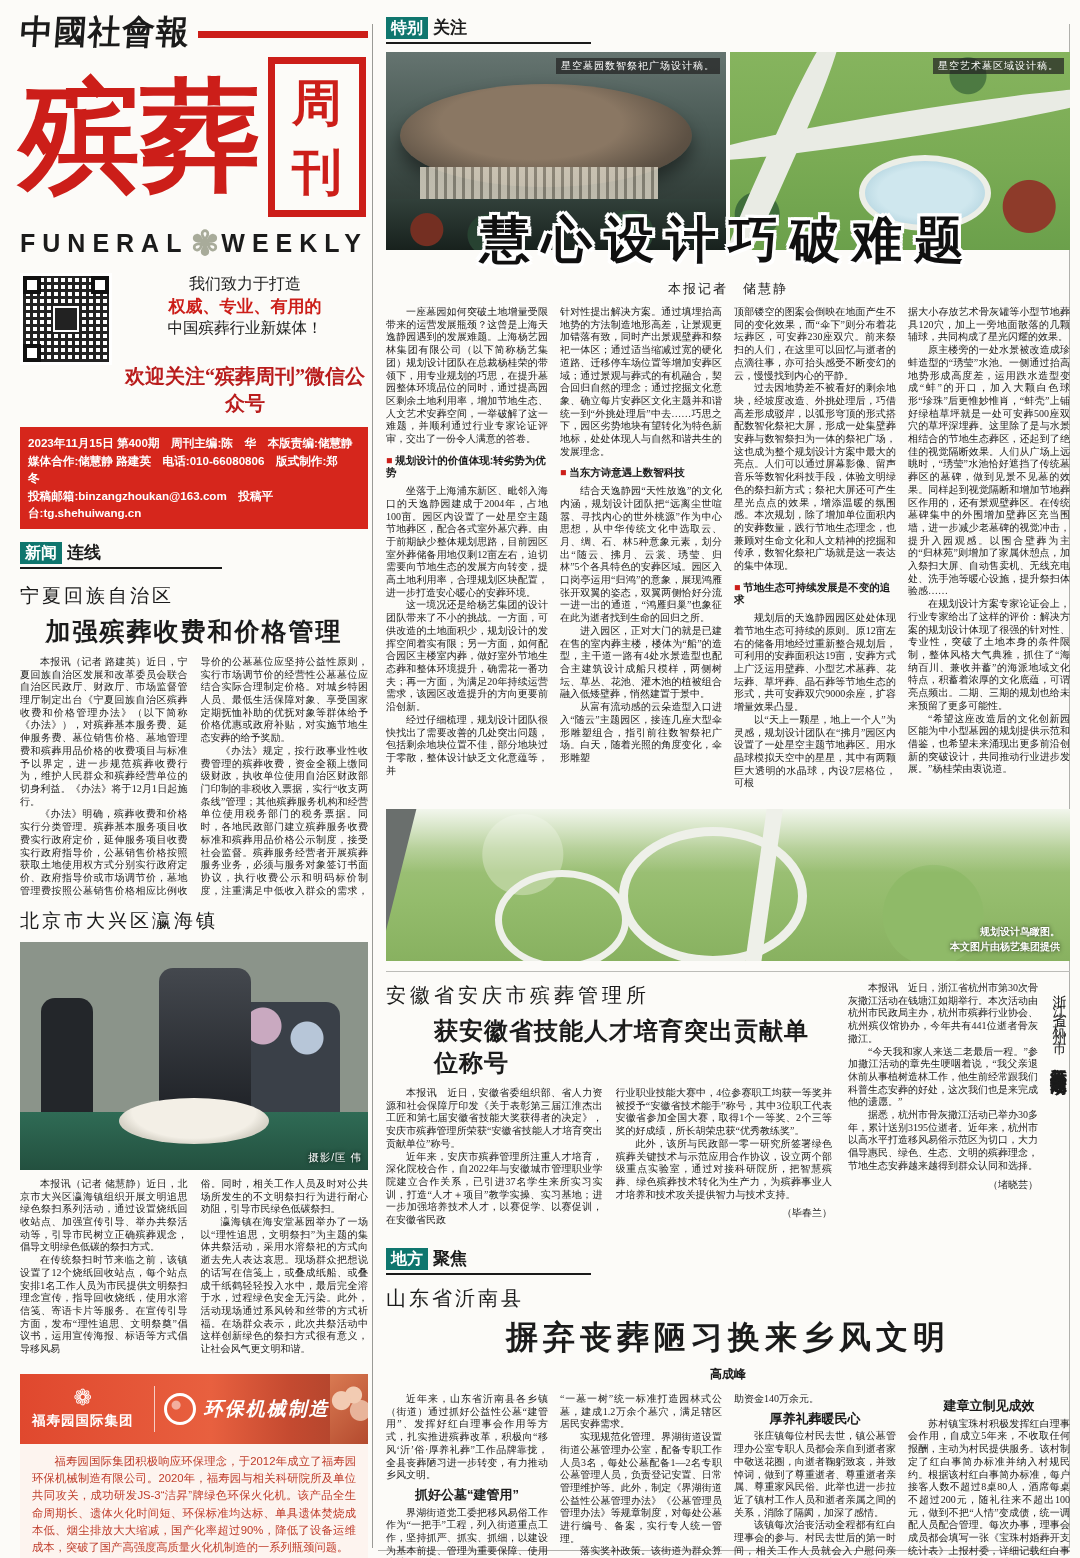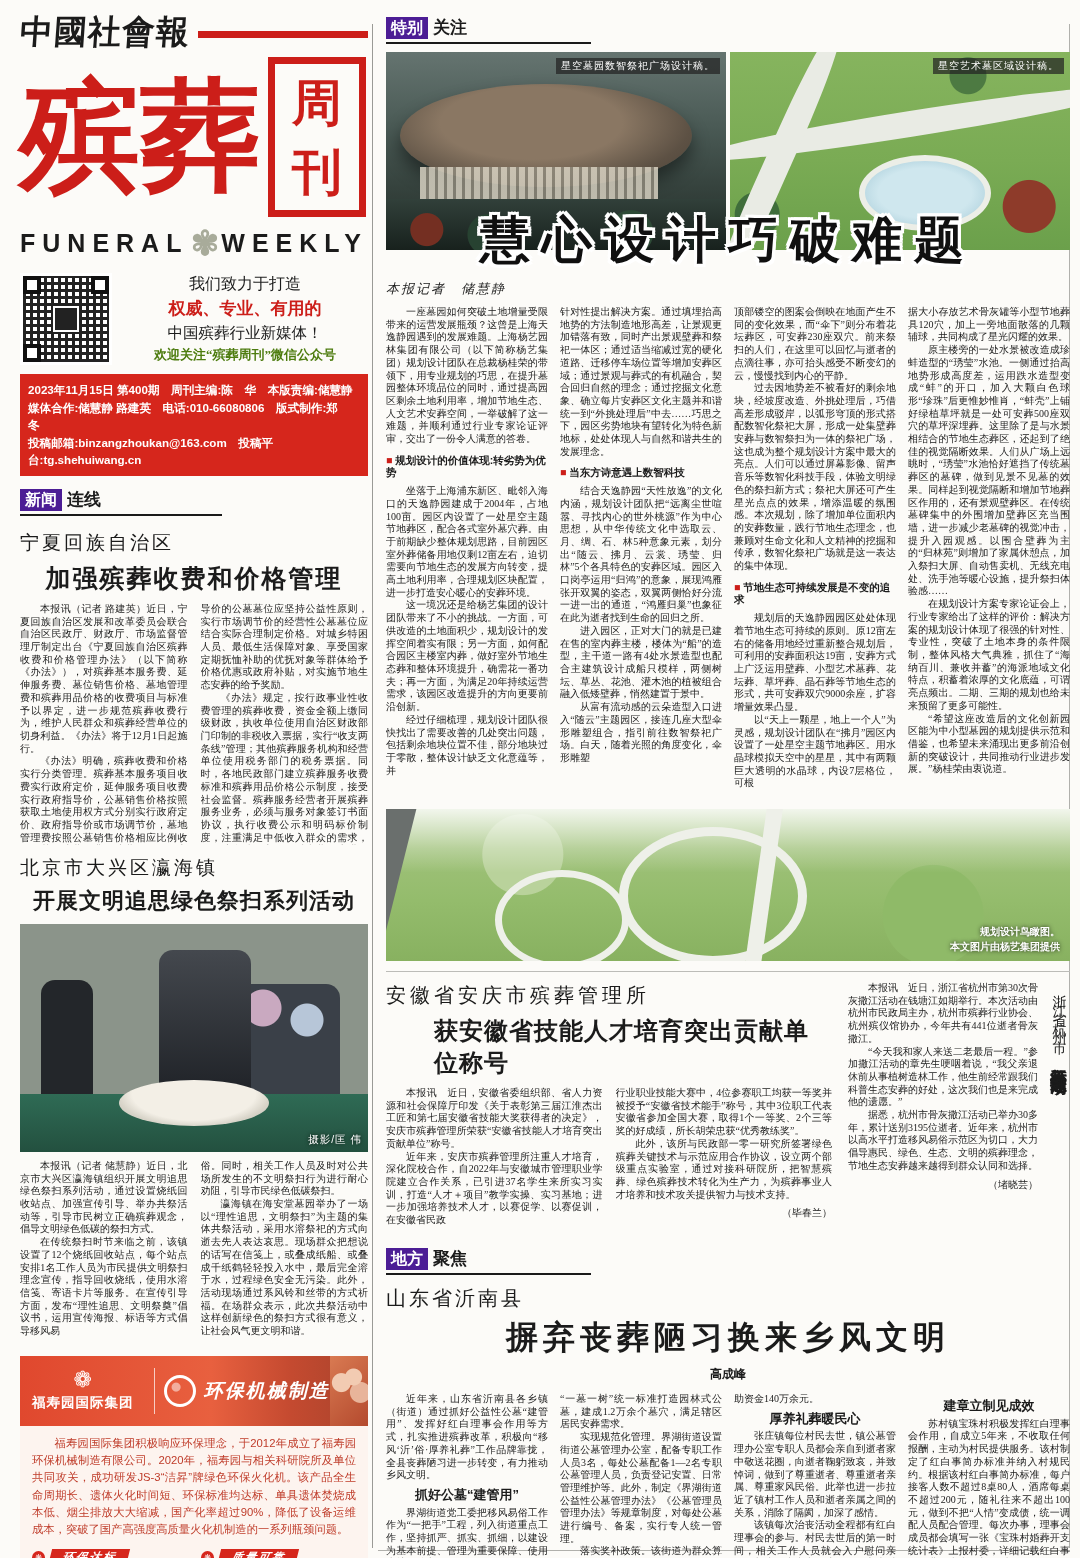--- a/index.html
+++ b/index.html
@@ -28,26 +28,26 @@
   .qr{position:relative;background:#fff;width:92px;height:92px;flex:none;}
   .qr .mesh{position:absolute;inset:3px;opacity:.92;background-image:
       repeating-linear-gradient(0deg,#111 0 3px,transparent 3px 7px),
       repeating-linear-gradient(90deg,#111 0 3px,transparent 3px 7px);}
   .qr .f{position:absolute;width:18px;height:18px;border:4px solid #111;background:#fff;box-sizing:border-box;}
   .qr .f1{left:3px;top:3px;} .qr .f2{right:3px;top:3px;} .qr .f3{left:3px;bottom:3px;}
   .qr .logo{position:absolute;left:50%;top:50%;width:22px;height:22px;transform:translate(-50%,-50%);
             background:#222;border:2px solid #fff;}
   .taglines{flex:1;display:flex;flex-direction:column;justify-content:space-between;text-align:center;padding:1px 0;}
   .tg1{font-size:16px;} .tg2{font-size:17px;font-weight:bold;color:#cc1e19;}
-  .tg3{font-size:15.5px;} .tg4{font-size:13px;font-weight:bold;color:#4d7c0f;}
+  .tg3{font-size:15.5px;} .tg4{font-size:20px;font-weight:bold;color:#b91c1c;margin-top:24px;}
   .info-bar{margin-top:9px;background:#d6261c;color:#fff;padding:7px 8px;font-size:11.6px;line-height:17.6px;
             font-family:"Liberation Sans",sans-serif;font-weight:bold;}
   
   .tag{display:flex;align-items:flex-end;gap:5px;border-bottom:2px solid #1a1a1a;padding-bottom:3px;width:58%;}
-  .tag .red{background:#4c1d95;color:#fff;font-weight:bold;font-size:16px;line-height:1.25;padding:1px 5px;
+  .tag .red{background:#0f766e;color:#fff;font-weight:bold;font-size:16px;line-height:1.25;padding:1px 5px;
             font-family:"Liberation Sans",sans-serif;}
   .tag .blk{font-weight:bold;font-size:17px;font-family:"Liberation Sans",sans-serif;}
   
   .kicker{font-size:19px;letter-spacing:3px;margin-top:14px;font-family:"DejaVu Serif",serif;}
   .hl{font-family:Liberation Sans, sans-serif;font-weight:800;}
   .cols{display:flex;gap:13px;margin-top:8px;}
   .bcol{flex:1;overflow:hidden;font-size:10px;line-height:12.7px;text-align:justify;}
   .bcol p{margin:0;text-indent:2em;}
   .bcol p.cont{text-indent:0;}
   .bcol p.sign{text-align:right;text-indent:0;margin-top:6px;}
@@ -96,21 +96,21 @@
       background:radial-gradient(#cfe7ee 0 55%,#9fc6d4 100%);border:6px solid #eceee7;}
   .render-r .beds{position:absolute;inset:0;background:
       radial-gradient(circle at 88% 78%,#8e3b2a 0 26px,transparent 27px),
       radial-gradient(circle at 8% 82%,#3f6d3b 0 22px,transparent 23px),
       radial-gradient(circle at 70% 12%,#4d7a42 0 18px,transparent 19px);}
   .render-cap{position:absolute;top:6px;right:6px;background:rgba(35,35,35,.72);color:#fff;
       font-size:10px;padding:1px 5px;font-family:"Liberation Sans",sans-serif;letter-spacing:1px;}
   .design-hl{position:absolute;left:0;right:0;bottom:-24px;text-align:center;font-size:50px;font-weight:900;
       letter-spacing:12px;color:#101010;font-family:"Liberation Sans",sans-serif;z-index:5;
       text-shadow:-3px -3px 0 #fff,3px -3px 0 #fff,-3px 3px 0 #fff,3px 3px 0 #fff,0 -3px 0 #fff,0 3px 0 #fff,-3px 0 0 #fff,3px 0 0 #fff;}
-  .design-by{font-size:13px;margin:12px 0 6px;letter-spacing:2px;font-style:italic;}
+  .design-by{text-align:center;font-size:13px;margin:12px 0 6px;letter-spacing:2px;}
   .aerial{height:152px;margin-top:6px;background:
       linear-gradient(180deg,rgba(255,255,255,.85) 0%,rgba(255,255,255,.25) 26%,rgba(255,255,255,0) 42%),
       radial-gradient(circle at 20% 30%,#b9d29b 0 40px,transparent 41px),
       radial-gradient(circle at 80% 70%,#8fba68 0 50px,transparent 51px),
       linear-gradient(180deg,#a7c583 0%,#94bc6c 60%,#88b160 100%);}
   .aerial .ring1{position:absolute;left:34%;top:12%;width:170px;height:120px;border:9px solid #eef0e9;border-radius:50%;}
   .aerial .ring2{position:absolute;left:16%;top:40%;width:120px;height:86px;border:7px solid #eef0e9;border-radius:50%;}
   .aerial .road{position:absolute;left:-4%;top:-20%;width:34px;height:160%;background:#6a6f6d;transform:rotate(14deg);}
   .aerial .spine{position:absolute;left:54%;top:-10%;width:16px;height:130%;background:#eef0e9;transform:rotate(8deg);}
   .aerial-cap{position:absolute;right:10px;bottom:7px;text-align:right;color:#fff;font-size:10px;line-height:15px;
@@ -225,21 +225,20 @@
           </div>
         <div class="bcol">
             <p class="cont">导价的公墓墓位应坚持公益性原则，实行市场调节价的经营性公墓墓位应结合实际合理制定价格。对城乡特困人员、最低生活保障对象、享受国家定期抚恤补助的优抚对象等群体给予价格优惠或政府补贴，对实施节地生态安葬的给予奖励。</p>
             <p>《办法》规定，按行政事业性收费管理的殡葬收费，资金全额上缴同级财政，执收单位使用自治区财政部门印制的非税收入票据，实行“收支两条线”管理；其他殡葬服务机构和经营单位使用税务部门的税务票据。同时，各地民政部门建立殡葬服务收费标准和殡葬用品价格公示制度，接受社会监督。殡葬服务经营者开展殡葬服务业务，必须与服务对象签订书面协议，执行收费公示和明码标价制度，注重满足中低收入群众的需求，不得擅自越权定价、对丧葬用户进行价格欺诈和价格歧视。</p>
           </div>
       </div>
     </div>
 
     <div>
       <div class="kicker" style="margin-top:10px;">北京市大兴区瀛海镇</div>
-      <div class="hl" style="font-size:22px;text-align:center;letter-spacing:1px;margin-top:5px;">开展文明追思绿色祭扫系列活动</div>
       <div class="photo ceremony">
         <div class="fig fig2"></div>
         <div class="fig fig3"></div>
         <div class="fig fig1"></div>
         <div class="table"></div>
         <div class="bowl"></div>
         <div class="credit-chip">摄影/匡 伟</div>
       </div>
       <div class="cols" style="height:184px;">
         <div class="bcol">

